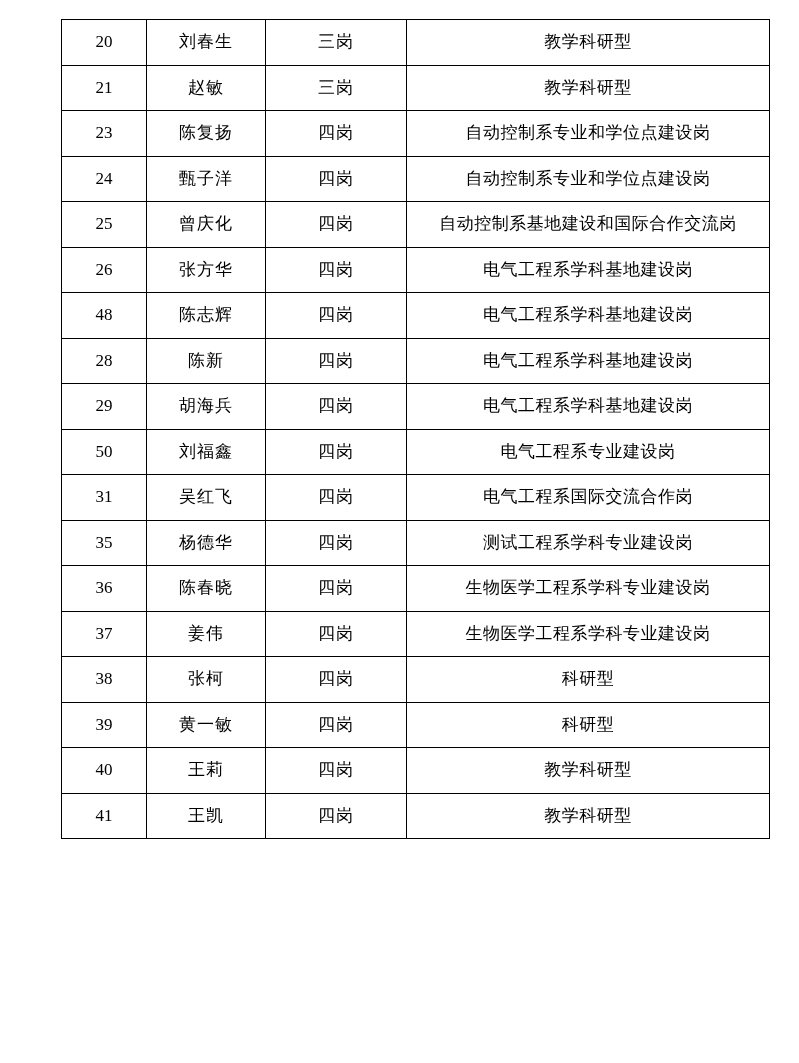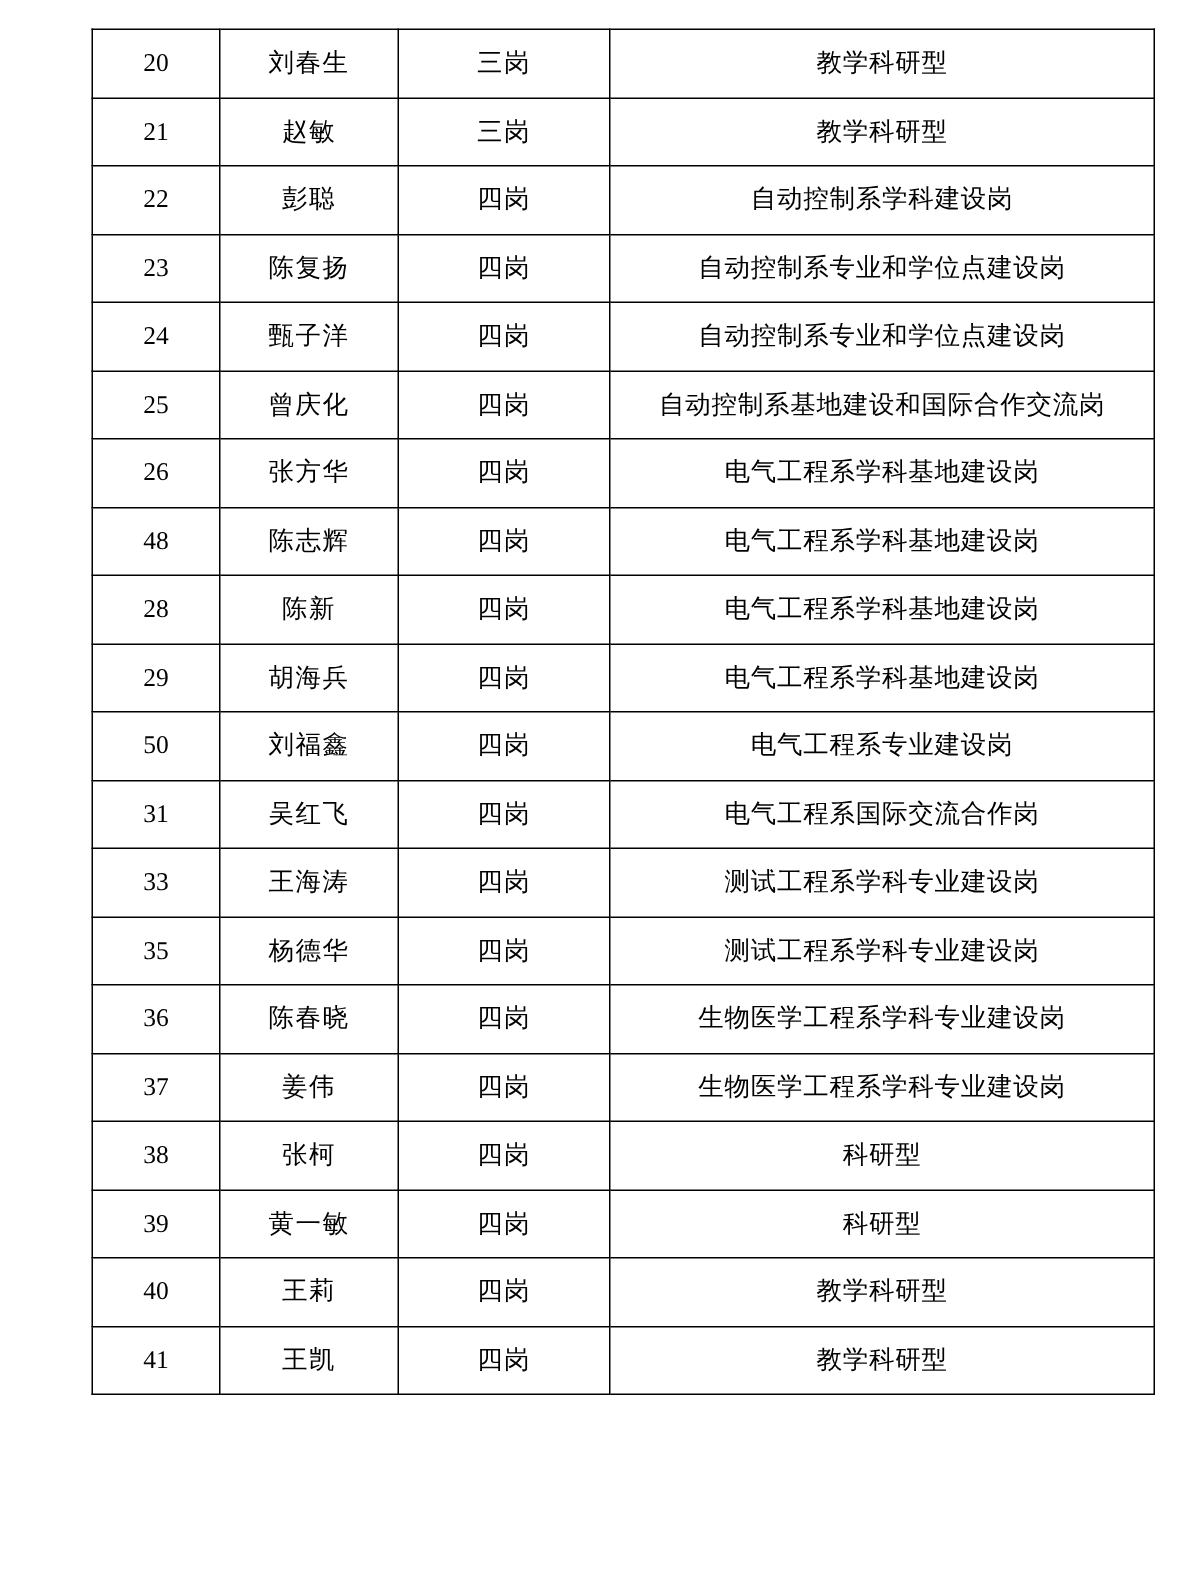--- a/index.html
+++ b/index.html
@@ -71,26 +71,20 @@
         <td class="col-post">三岗</td>
         <td class="col-type">教学科研型</td>
       </tr>
       <tr>
         <td class="col-index">21</td>
         <td class="col-name">赵敏</td>
         <td class="col-post">三岗</td>
         <td class="col-type">教学科研型</td>
       </tr>
       <tr>
-        <td class="col-index">22</td>
-        <td class="col-name">彭聪</td>
-        <td class="col-post">四岗</td>
-        <td class="col-type">自动控制系学科建设岗</td>
-      </tr>
-      <tr>
         <td class="col-index">23</td>
         <td class="col-name">陈复扬</td>
         <td class="col-post">四岗</td>
         <td class="col-type">自动控制系专业和学位点建设岗</td>
       </tr>
       <tr>
         <td class="col-index">24</td>
         <td class="col-name">甄子洋</td>
         <td class="col-post">四岗</td>
         <td class="col-type">自动控制系专业和学位点建设岗</td>
@@ -131,26 +125,20 @@
         <td class="col-post">四岗</td>
         <td class="col-type">电气工程系专业建设岗</td>
       </tr>
       <tr>
         <td class="col-index">31</td>
         <td class="col-name">吴红飞</td>
         <td class="col-post">四岗</td>
         <td class="col-type">电气工程系国际交流合作岗</td>
       </tr>
       <tr>
-        <td class="col-index">33</td>
-        <td class="col-name">王海涛</td>
-        <td class="col-post">四岗</td>
-        <td class="col-type">测试工程系学科专业建设岗</td>
-      </tr>
-      <tr>
         <td class="col-index">35</td>
         <td class="col-name">杨德华</td>
         <td class="col-post">四岗</td>
         <td class="col-type">测试工程系学科专业建设岗</td>
       </tr>
       <tr>
         <td class="col-index">36</td>
         <td class="col-name">陈春晓</td>
         <td class="col-post">四岗</td>
         <td class="col-type">生物医学工程系学科专业建设岗</td>

